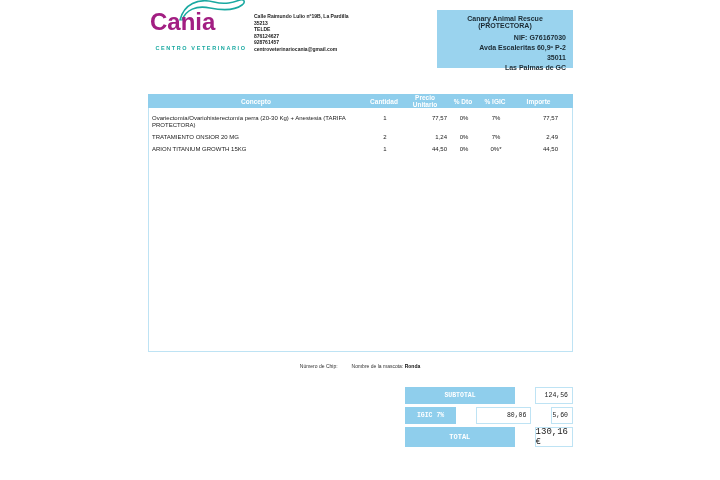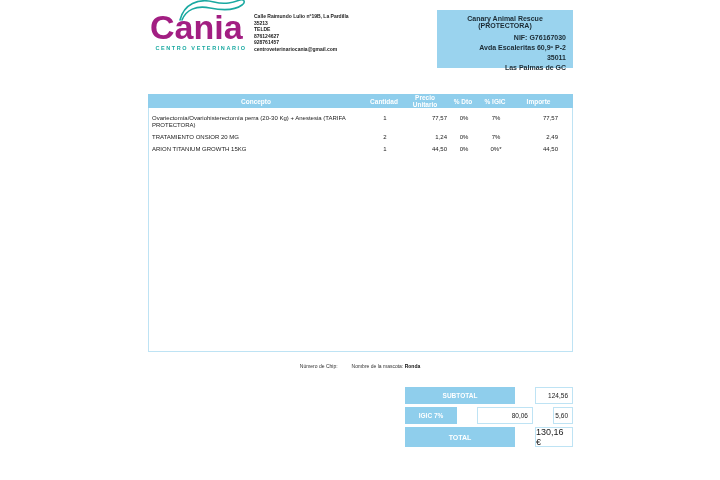--- a/index.html
+++ b/index.html
@@ -8,21 +8,21 @@
   .page {
     position:relative; width:720px; height:480px; background:#ffffff;
     overflow:hidden; margin:0 auto;
   }
 
   
   .logo-block { position:absolute; left:148px; top:0px; width:105px; height:56px; }
   .logo-swoosh { position:absolute; left:28px; top:-2px; }
   .logo-word {
     position:absolute; left:2px; top:8px;
-    font-size:34px; font-weight:800; color:#a21e82; letter-spacing:0px;
+    font-size:24px; font-weight:800; color:#a21e82; letter-spacing:0px;
     font-family:"Liberation Sans", sans-serif;
   }
   .logo-tagline {
     position:absolute; left:4px; top:45px; width:98px; text-align:center;
     font-size:5.5px; font-weight:bold; color:#1aa9a1; letter-spacing:1.6px;
   }
 
   
   .addr-block {
     position:absolute; left:254px; top:13px; width:130px;
@@ -63,21 +63,21 @@
   
   .chip-line {
     position:absolute; left:0; top:363px; width:720px;
     display:flex; justify-content:center; gap:14px;
     font-size:5px; color:#333; line-height:7px;
   }
   .chip-line b { font-weight:bold; color:#111; }
 
   
   .totals { position:absolute; left:405px; top:387px; width:168px; }
-  .t-row { display:flex; gap:20px; margin-bottom:3px; }
+  .t-row { display:flex; gap:20px; margin-bottom:3px;font-family:Liberation Mono, monospace; }
   .t-blue {
     background:#8fceec; color:#ffffff; font-weight:bold; font-size:6.5px;
     display:flex; align-items:center; justify-content:center; height:17px;
   }
   .t-val {
     background:#ffffff; border:1px solid #bee3f4; font-size:6.5px; color:#1a1a1a;
     display:flex; align-items:center; justify-content:flex-end;
     padding-right:4px; height:17px;
   }
   .w-label { width:110px; }

